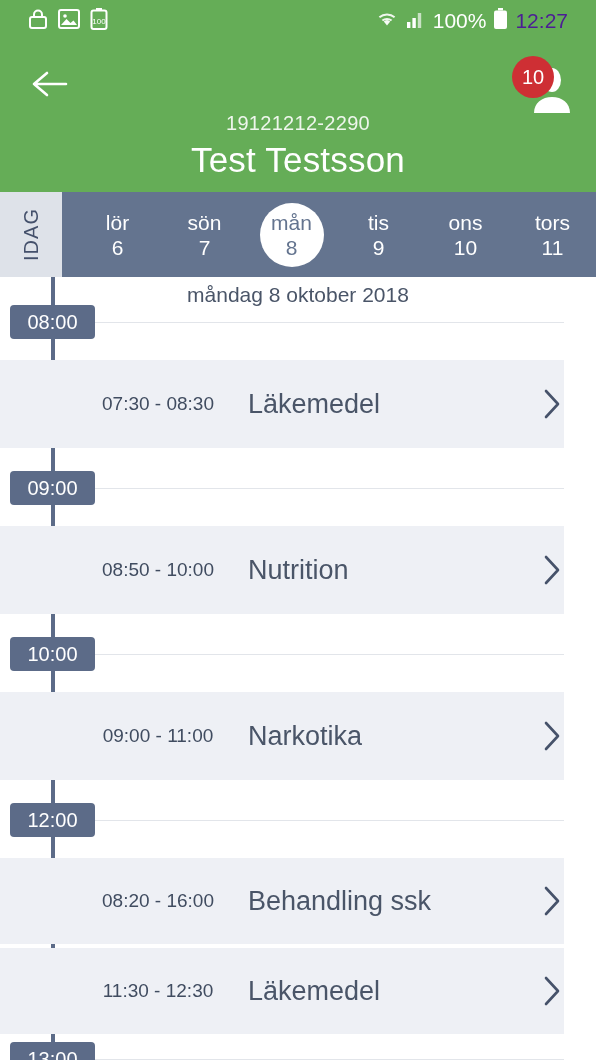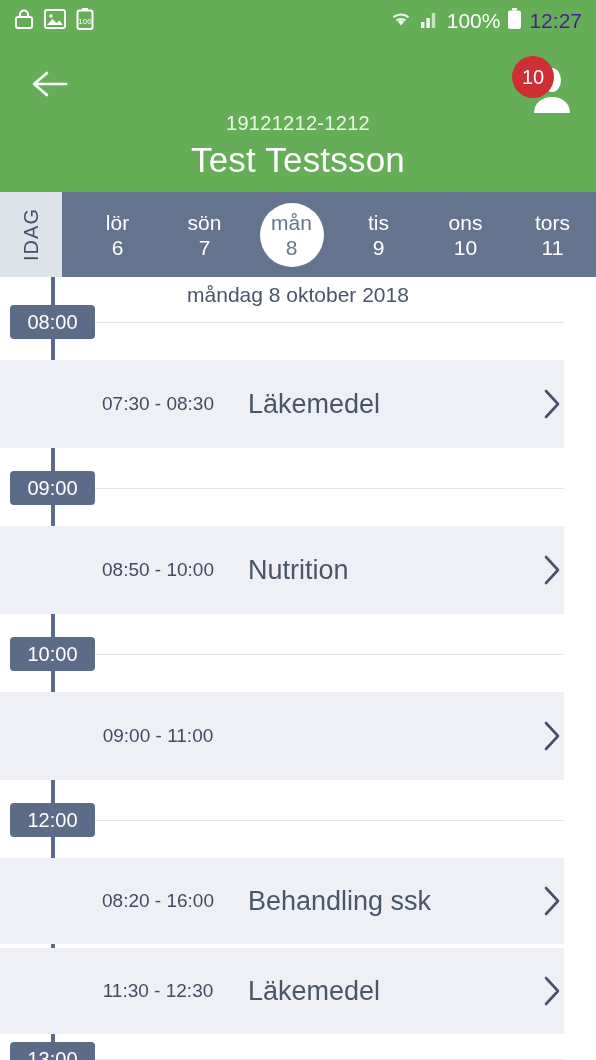--- a/index.html
+++ b/index.html
@@ -8,21 +8,21 @@
     background:#ffffff;
     font-family:"Liberation Sans", sans-serif;
     overflow:hidden;
   }
   #app { position:relative; width:596px; height:1060px; overflow:hidden; }
 
   
   .statusbar {
     position:absolute; top:0; left:0; width:596px; height:42px;
     background:#65ad57; color:#ffffff;
-    display:flex; align-items:center; padding:0 14px;
+    display:flex; align-items:center; padding:0 28px;
   }
   .sb-left { display:flex; align-items:center; gap:10px; }
   .sb-right { margin-left:auto; display:flex; align-items:center; gap:7px; }
   .sb-ico { display:block; }
   .sb-text { font-size:21px; letter-spacing:0px; color:#ffffff; }
   .sb-time { font-size:21px; color:#4c1d95; }
 
   
   .header {
     position:absolute; top:42px; left:0; width:596px; height:150px;
@@ -181,21 +181,21 @@
     <div class="person-wrap">
       <span class="person-ico">
         <svg width="44" height="48" viewBox="0 0 44 48">
             <ellipse cx="22" cy="14" rx="9" ry="12" fill="#ffffff"></ellipse>
             <path d="M4 47c0-10 8-16 18-16s18 6 18 16z" fill="#ffffff"></path>
           </svg>
       </span>
       <span class="badge">10</span>
     </div>
 
-    <div class="pid">19121212-1212</div>
+    <div class="pid">19121212-2290</div>
     <div class="pname">Test Testsson</div>
   </div>
 
   <div class="daybar">
     <div class="idag-tab">
       <span class="idag-label">IDAG</span>
     </div>
     <div class="days" id="days-container">
         <div class="day">
           <span class="dn">lör</span>
@@ -242,20 +242,21 @@
           <span class="ev-time">08:50 - 10:00</span>
           <span class="ev-title">Nutrition</span>
           <span class="ev-chev">
             <svg width="24" height="34" viewBox="0 0 24 34">
               <path d="M6 4l12 13L6 30" fill="none" stroke="#46526a" stroke-width="2.6" stroke-linecap="round" stroke-linejoin="round"></path>
             </svg>
           </span>
         </div>
         <div class="evrow" style="top: 415px; height: 88px; background: rgb(238, 240, 245); padding-left: 32px;">
           <span class="ev-time">09:00 - 11:00</span>
+          <span class="ev-title">Narkotika</span>
           <span class="ev-chev">
             <svg width="24" height="34" viewBox="0 0 24 34">
               <path d="M6 4l12 13L6 30" fill="none" stroke="#46526a" stroke-width="2.6" stroke-linecap="round" stroke-linejoin="round"></path>
             </svg>
           </span>
         </div>
         <div class="evrow" style="top: 581px; height: 86px; background: rgb(238, 240, 245);">
           <span class="ev-time">08:20 - 16:00</span>
           <span class="ev-title">Behandling ssk</span>
           <span class="ev-chev">

